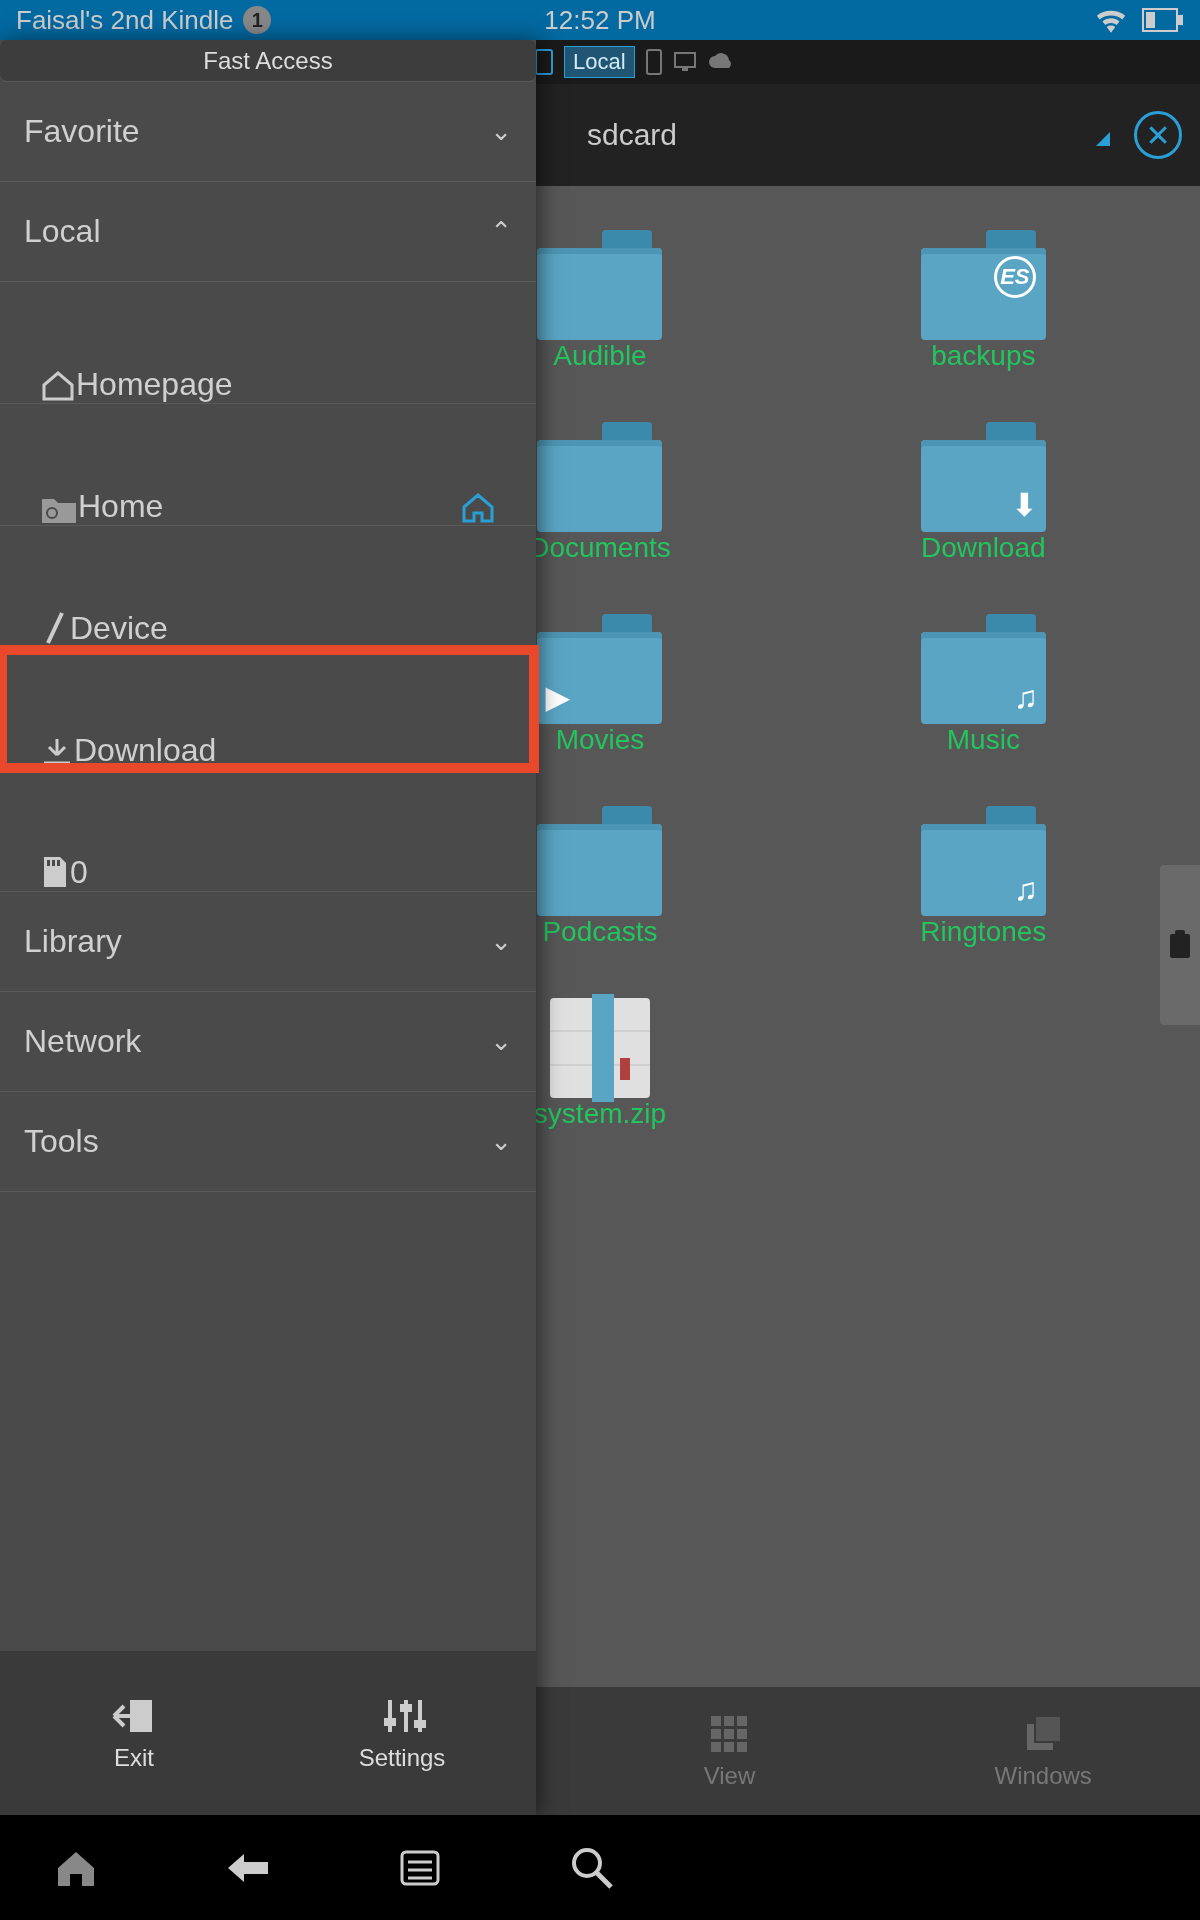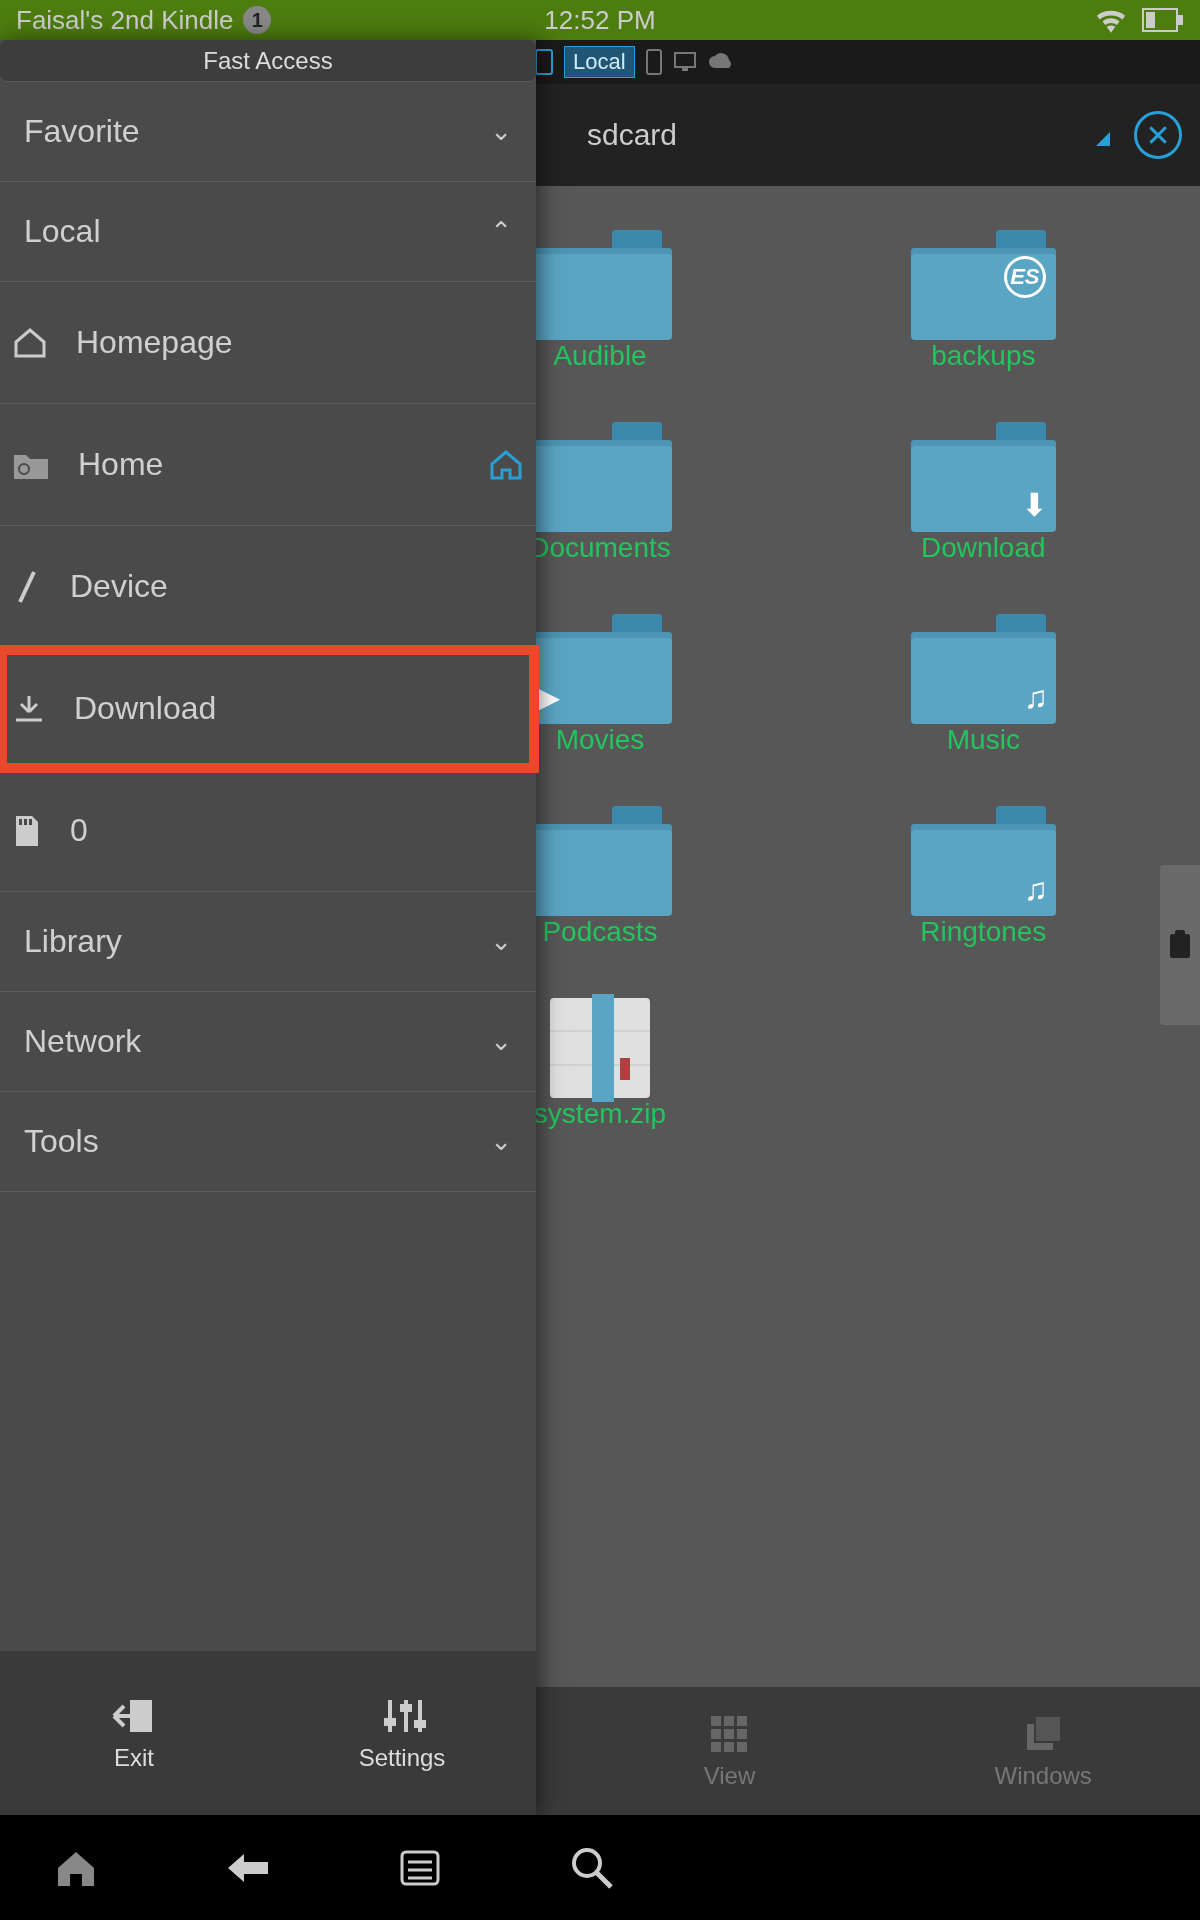--- a/index.html
+++ b/index.html
@@ -9,21 +9,21 @@
   background: #1a1a1a;
   font-family: Arial, sans-serif;
   color: #d0d0d0;
   overflow: hidden;
   position: relative;
 }
 
 
 .status-bar {
   height: 40px;
-  background: #4d7c0f;
+  background: #0369a1;
   display: flex;
   align-items: center;
   padding: 0 16px;
   font-size: 26px;
   color: #ccc;
   position: relative;
 }
 .status-left { display: flex; align-items: center; gap: 10px; }
 .notif-badge {
   width: 28px; height: 28px;
@@ -133,21 +133,21 @@
   padding: 30px 40px;
   display: grid;
   grid-template-columns: repeat(3, 1fr);
   gap: 50px 30px;
   z-index: 4;
 }
 .folder-cell {
   display: flex; flex-direction: column; align-items: center;
 }
 .folder-icon {
-  width: 145px; height: 110px;
+  width: 125px; height: 110px;
   position: relative;
 }
 .folder-tab {
   position: absolute;
   top: 0; right: 10px;
   width: 50px; height: 20px;
   background: #3b8aab;
   border-radius: 4px 4px 0 0;
 }
 .folder-body {
@@ -217,23 +217,22 @@
   height: 100px;
   display: flex; align-items: center;
   padding: 0 24px;
   font-size: 32px;
   background: #4a4a4a;
   border-bottom: 1px solid #5a5a5a;
 }
 .section-header .chev { margin-left: auto; font-size: 26px; color: #ccc; }
 .entry {
   height: 122px;
-  display: flex; align-items: center;
-  padding: 0 12px;
-  gap: 28px;
+  display: flex; align-items: flex-end;
+  padding: 0 40px;
   font-size: 32px;
   background: #4a4a4a;
   border-bottom: 1px solid #5a5a5a;
   position: relative;
 }
 .entry .right-icon { margin-left: auto; }
 .entry.highlighted {
   outline: 10px solid #e9482a;
   outline-offset: -7px;
   z-index: 2;

